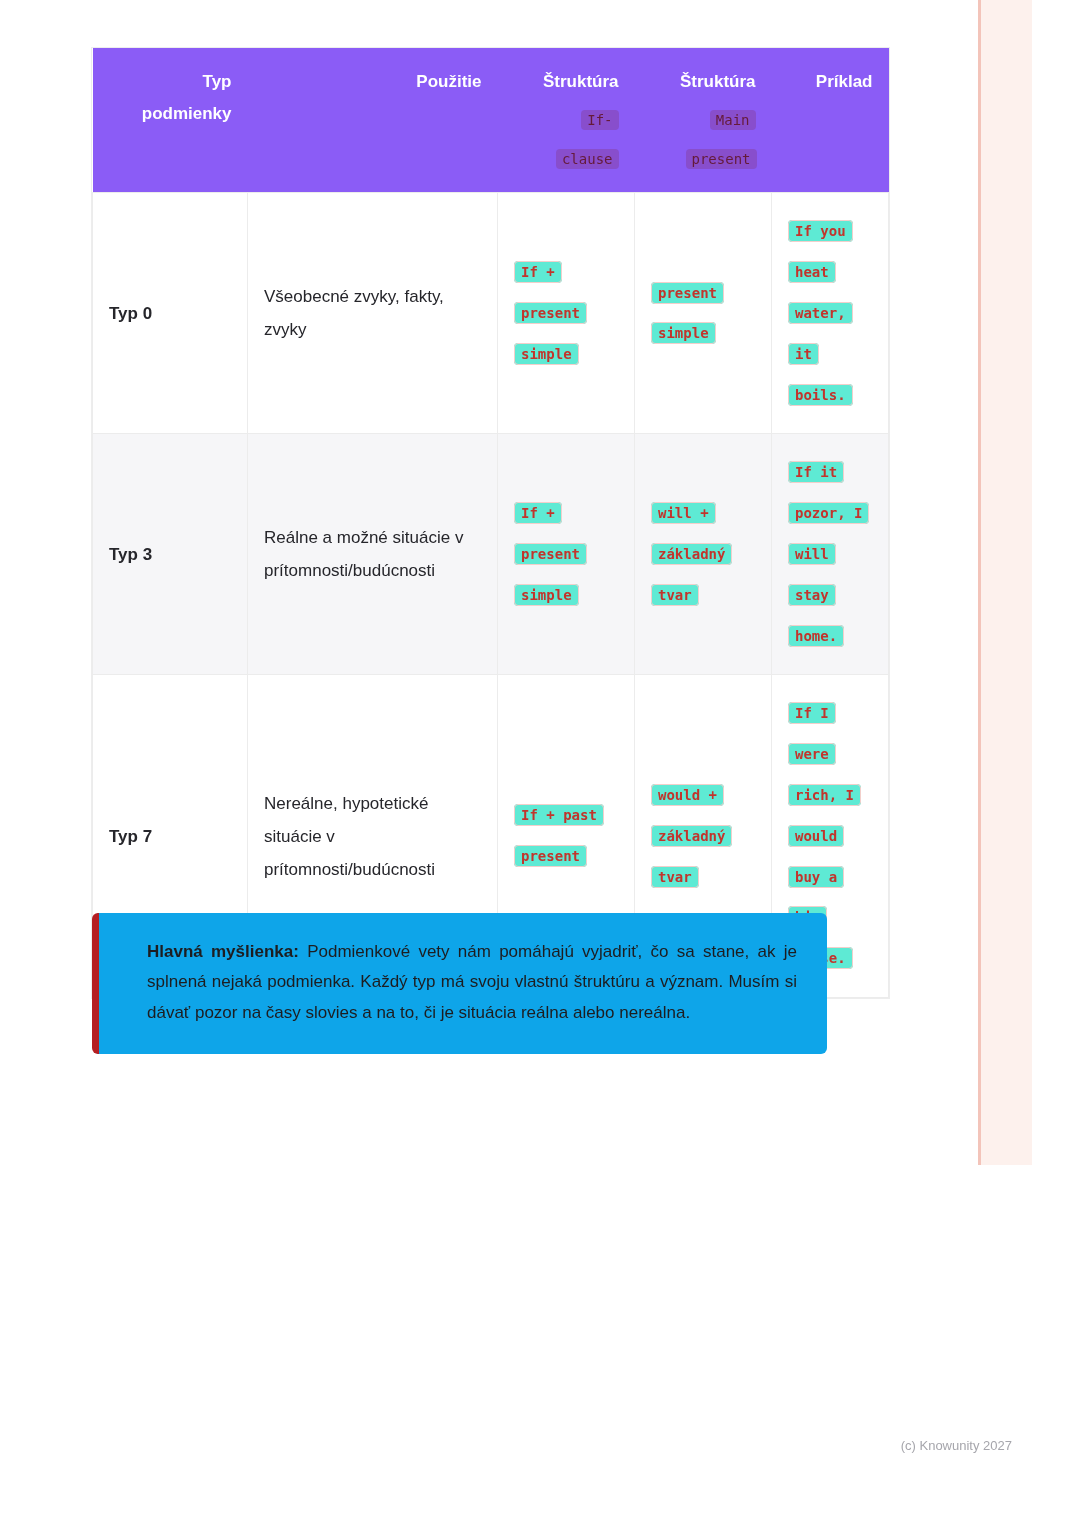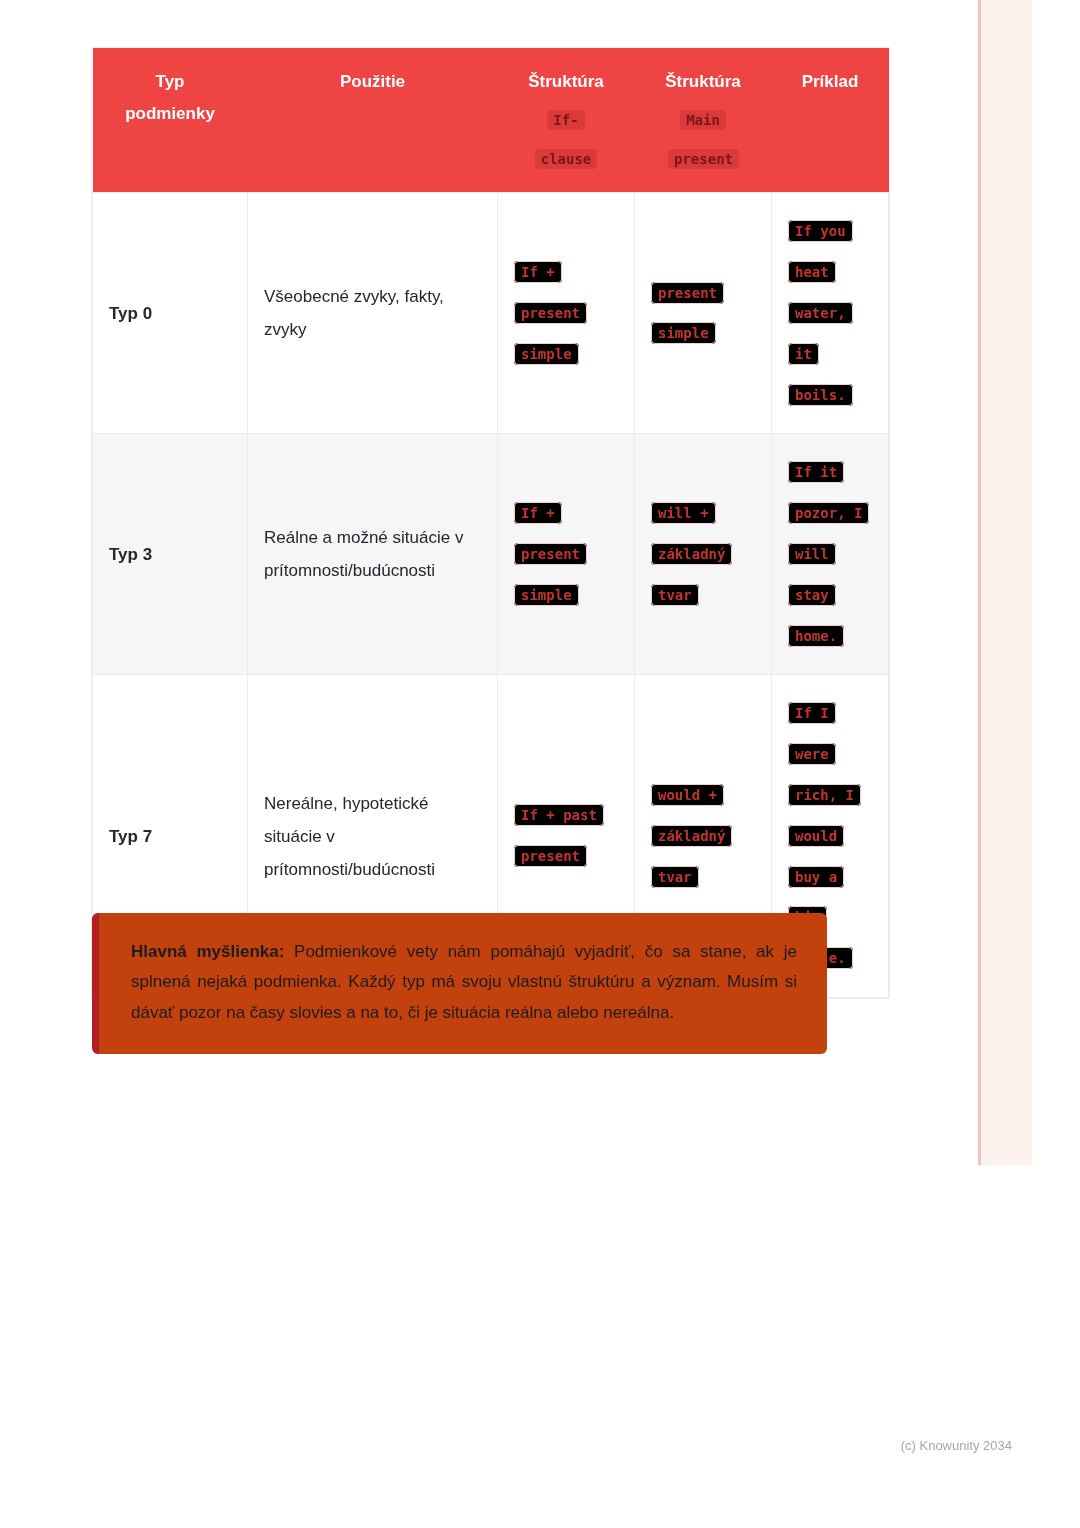--- a/index.html
+++ b/index.html
@@ -30,23 +30,23 @@
     position: absolute;
     left: 92px;
     top: 48px;
     width: 796px;
     border-collapse: collapse;
     table-layout: fixed;
     background: #ffffff;
     box-shadow: 0 0 0 1px #ededed;
   }
   .cond-table th {
-    background: #ef4444;
+    background: #8b5cf6;
     color: #ffffff;
-    text-align: center;
+    text-align: right;
     vertical-align: top;
     padding: 18px 16px 14px 16px;
     font-size: 17px;
     font-weight: 700;
     line-height: 1.9;
   }
   .cond-table td {
     border: 1px solid #ececec;
     padding: 18px 16px;
     vertical-align: middle;
@@ -62,57 +62,57 @@
     display: inline-block;
     line-height: 2.4;
   }
   .w-struct { max-width: 90px; }
   .w-example { max-width: 80px; }
   .chip {
     font-family: "DejaVu Sans Mono", monospace;
     font-size: 14px;
     font-weight: 700;
     color: #c2342c;
-    background: #000000;
+    background: #5eead4;
     border: 1px solid #f2cfcb;
     border-radius: 4px;
     padding: 2px 6px;
     box-decoration-break: clone;
     -webkit-box-decoration-break: clone;
   }
 
   
   .hdr-chip-wrap {
     display: inline-block;
     max-width: 70px;
     line-height: 2.3;
     margin-top: 2px;
-    font-weight: 700;
+    font-weight: 400;
   }
   .hdr-chip {
     font-family: "DejaVu Sans Mono", monospace;
     font-size: 14px;
     color: rgba(90, 10, 10, 0.75);
     background: rgba(120, 15, 15, 0.18);
     border-radius: 4px;
     padding: 2px 6px;
     box-decoration-break: clone;
     -webkit-box-decoration-break: clone;
   }
 
   
   .callout {
     position: absolute;
     left: 92px;
     top: 913px;
     width: 735px;
-    background: #c2410c;
+    background: #0ea5e9;
     border-left: 7px solid #b51f23;
     border-radius: 6px;
-    padding: 24px 30px 26px 32px;
+    padding: 24px 30px 26px 48px;
   }
   .callout p {
     margin: 0;
     font-size: 17px;
     line-height: 1.78;
     color: #1d1d20;
     text-align: justify;
   }
   .callout b { font-weight: 700; }
 
@@ -202,13 +202,13 @@
         <span class="chip-wrap w-example"><span class="chip">If I were rich, I would buy a big house.</span></span>
       </td>
     </tr>
   </tbody>
 </table>
 
 <div class="callout">
   <p><b>Hlavná myšlienka:</b><span> Podmienkové vety nám pomáhajú vyjadriť, čo sa stane, ak je splnená nejaká podmienka. Každý typ má svoju vlastnú štruktúru a význam. Musím si dávať pozor na časy slovies a na to, či je situácia reálna alebo nereálna.</span></p>
 </div>
 
-<div class="footer-note">(c) Knowunity 2034</div>
+<div class="footer-note">(c) Knowunity 2027</div>
 
 </body></html>

